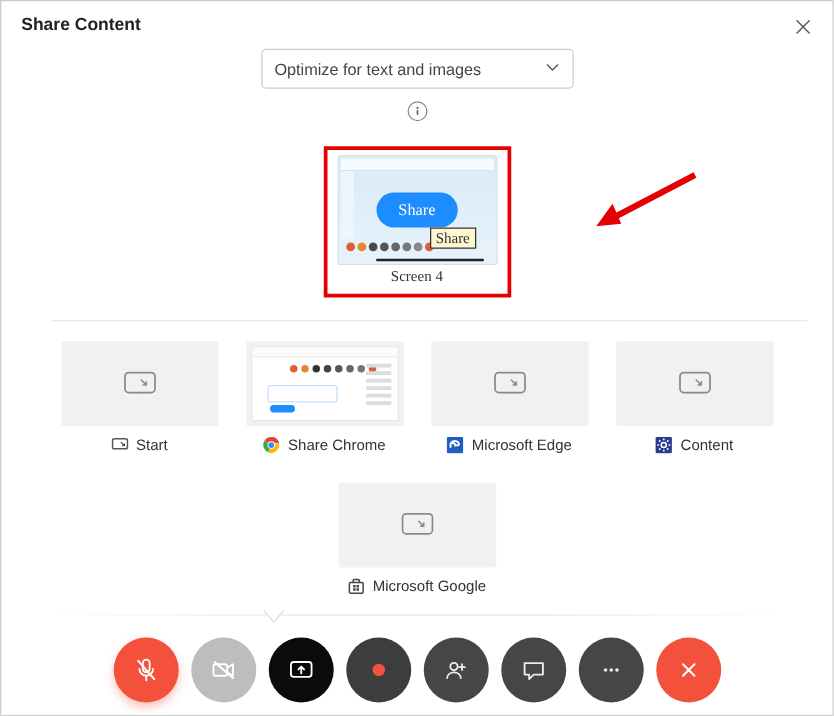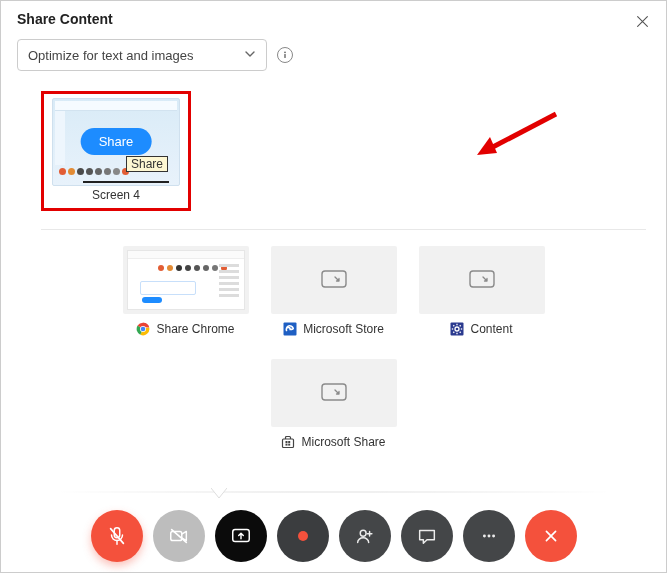--- a/index.html
+++ b/index.html
@@ -22,41 +22,43 @@
   }
   .title { font-size: 14px; font-weight: 600; color: #222; }
   .close-x {
     width: 20px; height: 20px;
     display: flex; align-items: center; justify-content: center;
     color: #555; font-size: 14px; cursor: pointer;
   }
   .opt-row {
     display: flex; align-items: center; gap: 10px;
     padding: 4px 16px 12px 16px;
+    flex-direction: column;
   }
   .dropdown {
     width: 250px; height: 32px;
     border: 1px solid #ccc; border-radius: 4px;
     display: flex; align-items: center; justify-content: space-between;
     padding: 0 10px; color: #444; cursor: pointer;
     background: #fff;
   }
   .chev { color: #777; }
   .info-circ {
     width: 16px; height: 16px; border: 1px solid #888;
     border-radius: 50%; font-size: 10px; color: #666;
     display: flex; align-items: center; justify-content: center;
   }
   .main {
     padding: 6px 40px 0 40px;
   }
   .featured-row {
-    display: flex; 
+    display: flex; justify-content: center;
     padding: 2px 0 18px 0;
     position: relative;
+    font-family: Liberation Serif, serif;
   }
   .featured {
     width: 150px;
     border: 3px solid #e20000;
     padding: 4px 8px 2px 8px;
     text-align: center;
     position: relative;
     background: #fff;
   }
   .scr-thumb {
@@ -249,20 +251,37 @@
     <svg class="arrow" viewBox="0 0 90 50">
       <line x1="85" y1="5" x2="18" y2="40" stroke="#e20000" stroke-width="5"></line>
       <polygon points="6,46 26,44 19,28" fill="#e20000"></polygon>
     </svg>
   </div>
 
   <div class="divider"></div>
 
   <div class="grid">
 
+    <div class="tile">
+      <div class="box">
+        <svg width="26" height="20" viewBox="0 0 26 20">
+          <rect x="1" y="1" width="24" height="16" rx="3" fill="none" stroke="#8a8a8a" stroke-width="1.4"></rect>
+          <path d="M14 7 L18 11 M18 11 L15.5 11 M18 11 L18 8.5" fill="none" stroke="#8a8a8a" stroke-width="1.3" stroke-linecap="round"></path>
+        </svg>
+      </div>
+      <span class="tile-label">
+        <span class="ic">
+          <svg width="14" height="12" viewBox="0 0 14 12">
+              <rect x="1" y="1" width="12" height="8" rx="1.5" fill="none" stroke="#555" stroke-width="1.2"></rect>
+              <path d="M8 4 L10.5 6.5 M10.5 6.5 H9 M10.5 6.5 V5" stroke="#555" stroke-width="1" fill="none" stroke-linecap="round"></path>
+            </svg>
+        </span>
+        <span>Start</span>
+      </span>
+    </div>
 
     <div class="tile">
       <div class="box" style="padding:4px;background:#f1f1f1">
         <div class="chrome-thumb">
           <div class="ct-top"></div>
           <div class="ct-dots">
               <span></span>
               <span></span>
               <span></span>
               <span></span>
@@ -306,21 +325,21 @@
           <path d="M14 7 L18 11 M18 11 L15.5 11 M18 11 L18 8.5" fill="none" stroke="#8a8a8a" stroke-width="1.3" stroke-linecap="round"></path>
         </svg>
       </div>
       <span class="tile-label">
         <span class="ic">
           <svg width="14" height="14" viewBox="0 0 14 14">
             <rect x="0.5" y="0.5" width="13" height="13" rx="1" fill="#1e5fc3"></rect>
             <path d="M3.5 8.5 A3.5 3.5 0 1 1 10.2 6.2 C10.2 7.3 9 7.4 7.2 7.4 C7.2 5.9 6.1 5.1 5 5.6" fill="none" stroke="#fff" stroke-width="1.6" stroke-linecap="round"></path>
           </svg>
         </span>
-        <span>Microsoft Store</span>
+        <span>Microsoft Edge</span>
       </span>
     </div>
 
     <div class="tile">
       <div class="box">
         <svg width="26" height="20" viewBox="0 0 26 20">
           <rect x="1" y="1" width="24" height="16" rx="3" fill="none" stroke="#8a8a8a" stroke-width="1.4"></rect>
           <path d="M14 7 L18 11 M18 11 L15.5 11 M18 11 L18 8.5" fill="none" stroke="#8a8a8a" stroke-width="1.3" stroke-linecap="round"></path>
         </svg>
       </div>
@@ -358,21 +377,21 @@
         <span class="ic">
           <svg width="14" height="14" viewBox="0 0 14 14">
             <rect x="1.5" y="4" width="11" height="8.5" rx="1" fill="none" stroke="#444" stroke-width="1.2"></rect>
             <path d="M4.5 4 V2.5 A1 1 0 0 1 5.5 1.5 H8.5 A1 1 0 0 1 9.5 2.5 V4" fill="none" stroke="#444" stroke-width="1.2"></path>
             <rect x="4.5" y="6" width="2" height="2" fill="#444"></rect>
               <rect x="7.2" y="6" width="2" height="2" fill="#444"></rect>
             <rect x="4.5" y="8.6" width="2" height="2" fill="#444"></rect>
               <rect x="7.2" y="8.6" width="2" height="2" fill="#444"></rect>
           </svg>
         </span>
-        <span>Microsoft Share</span>
+        <span>Microsoft Google</span>
       </span>
     </div>
   </div>
 
 </div>
 
 <div class="popover-line"></div>
 <svg class="popover-tail" viewBox="0 0 16 10">
   <polygon points="0,0 16,0 8,10" fill="#fff"></polygon>
   <path d="M0 0 L8 10 L16 0" fill="none" stroke="#ddd" stroke-width="1"></path>

